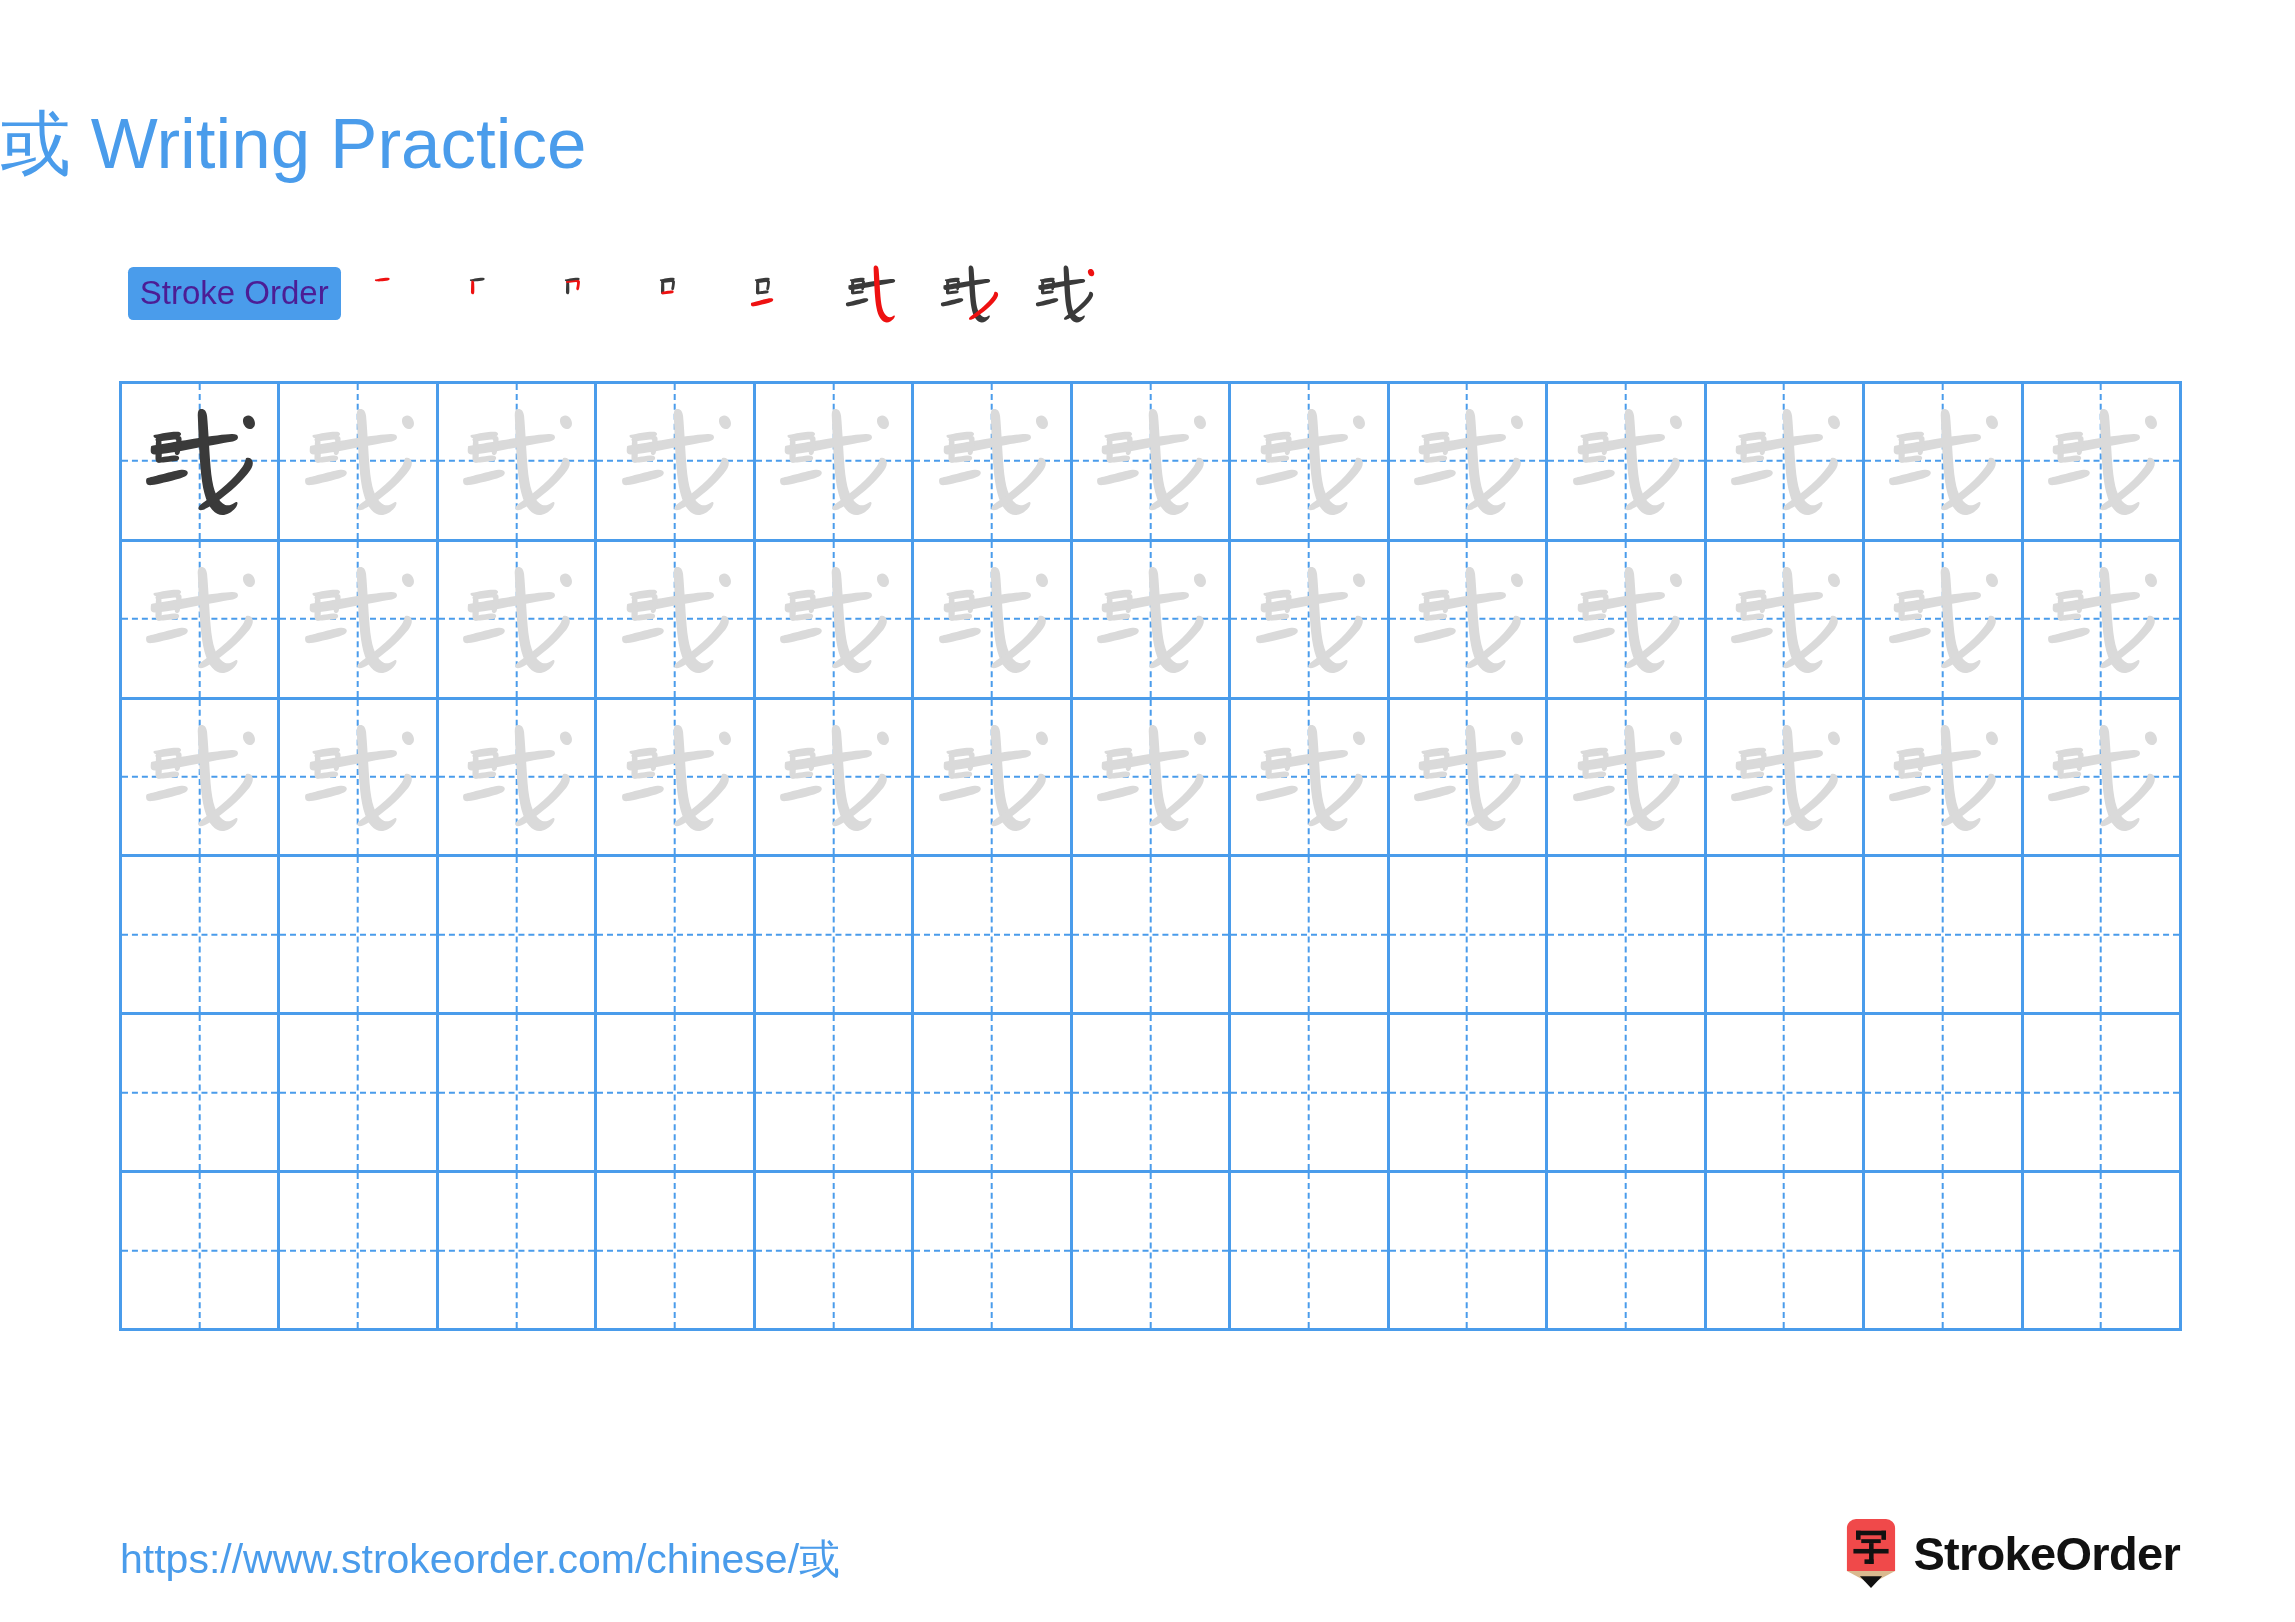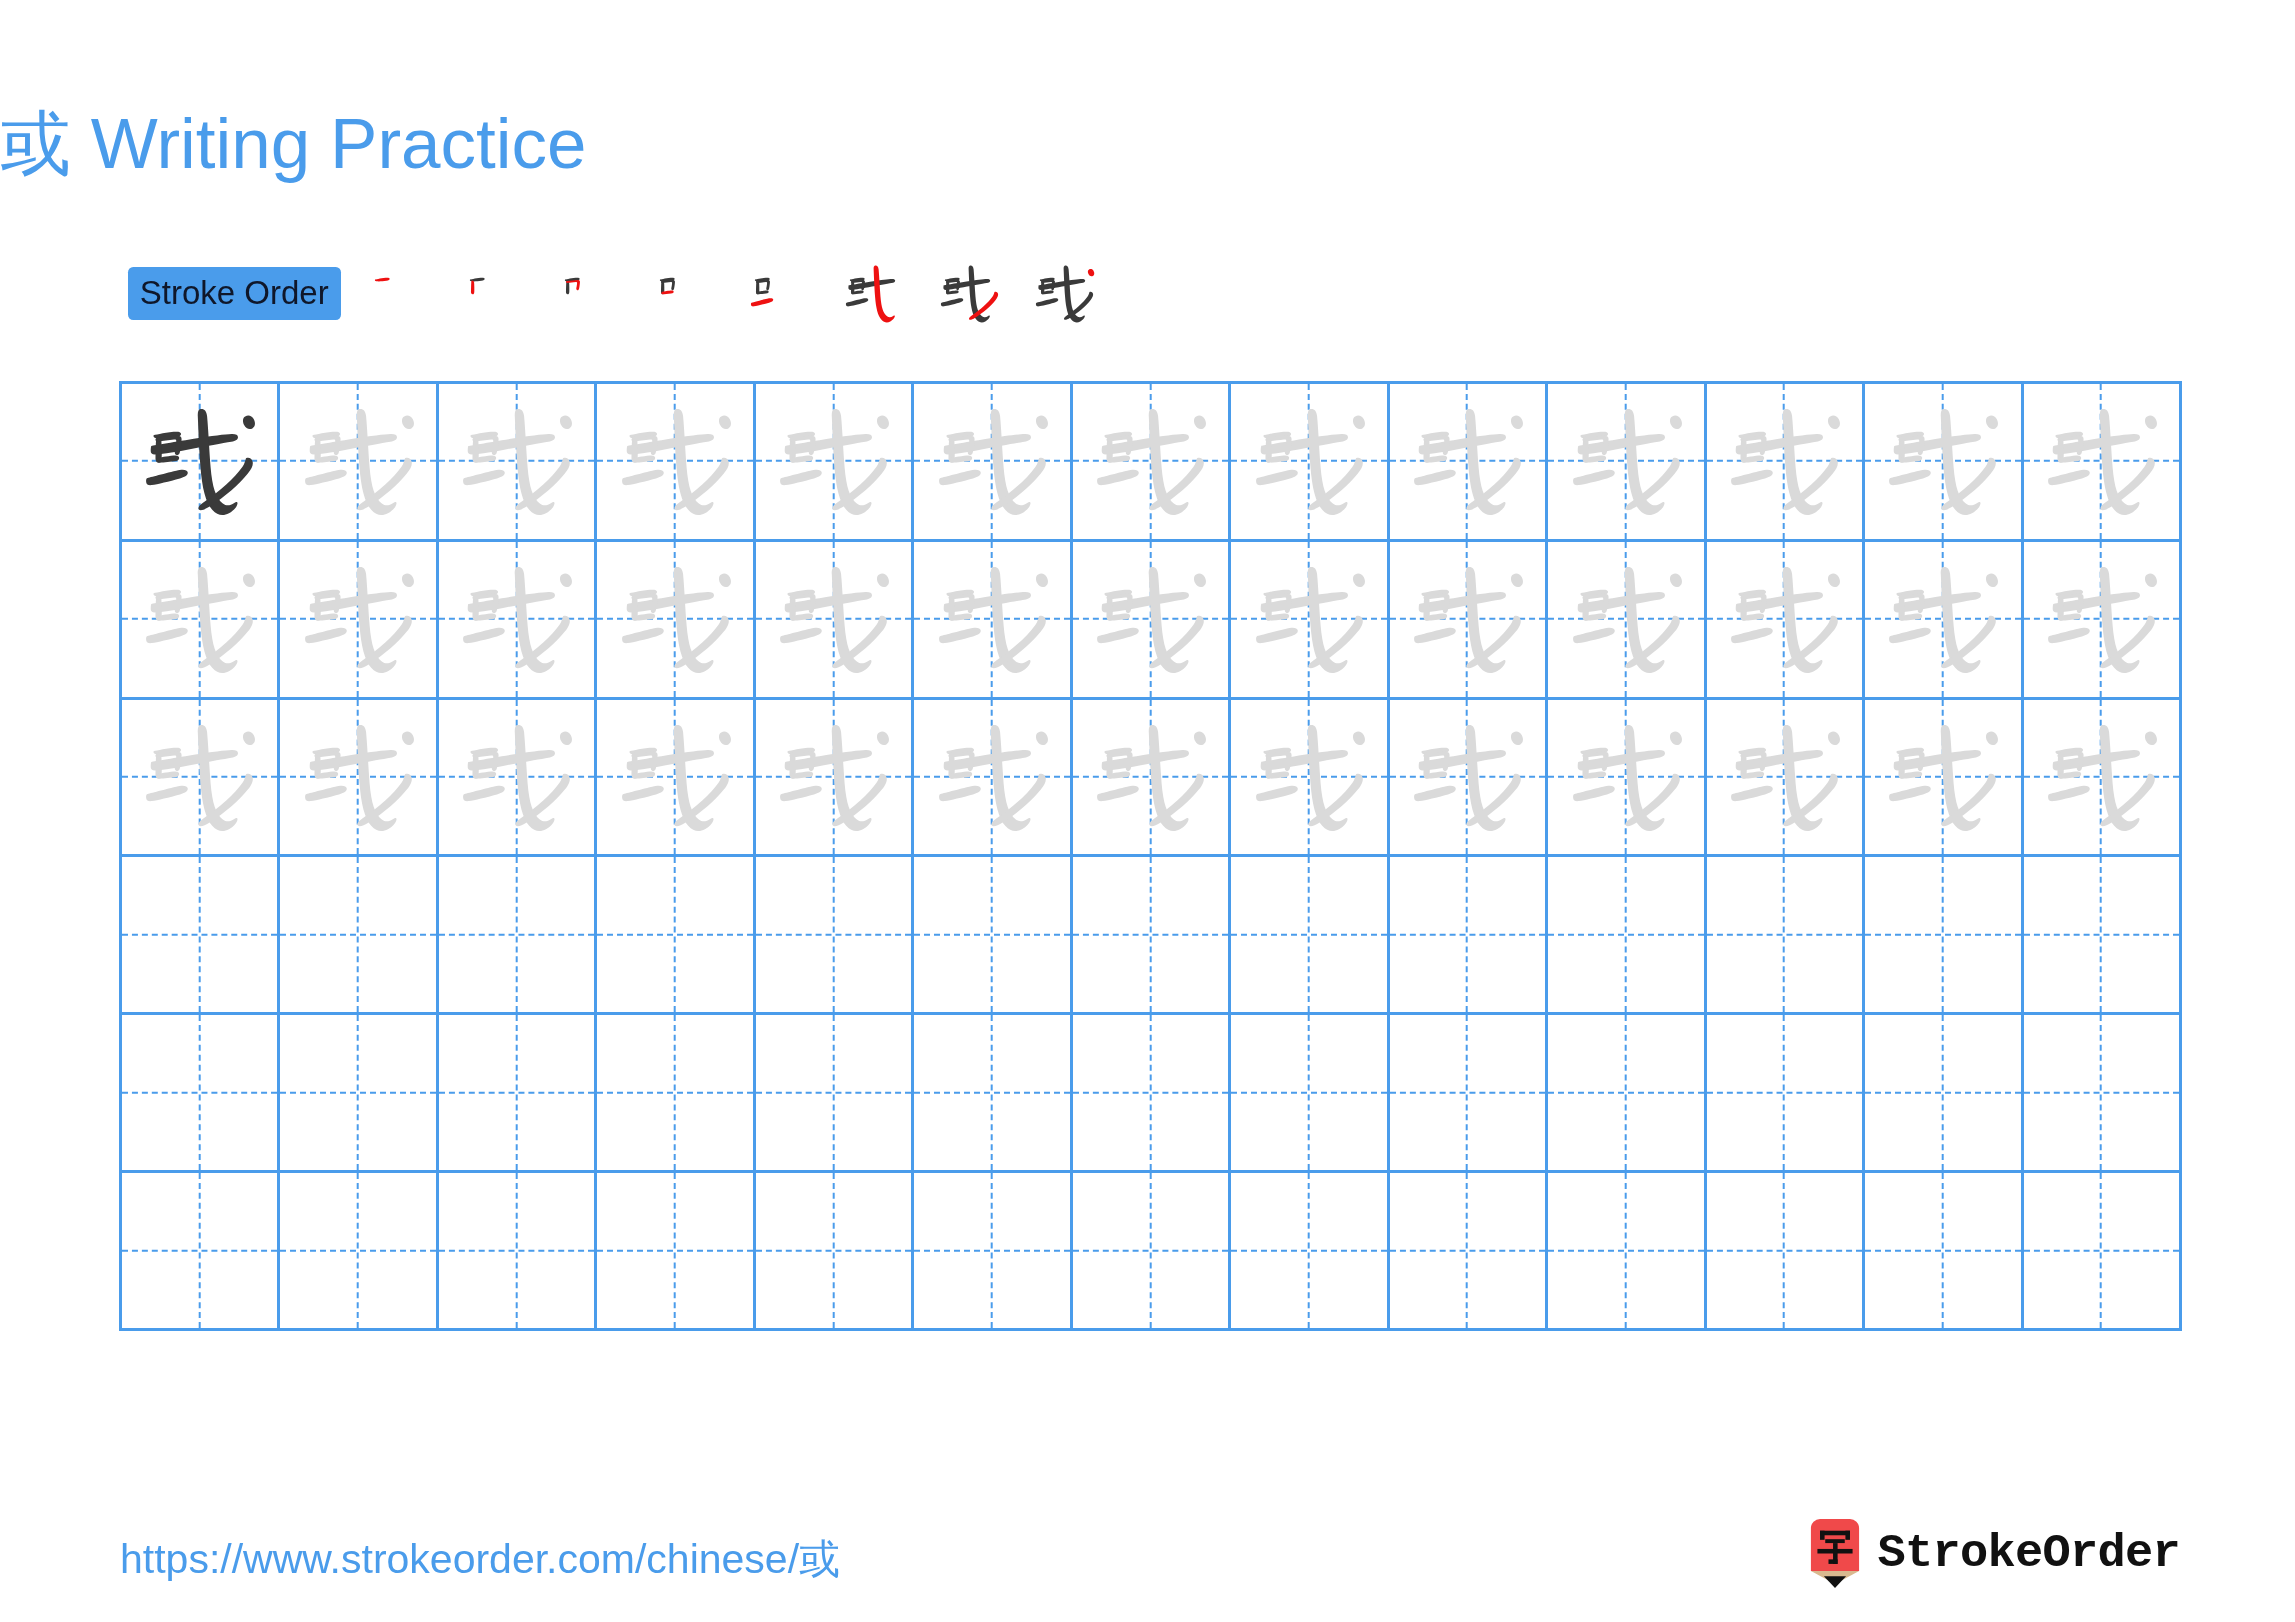--- a/index.html
+++ b/index.html
@@ -36,21 +36,21 @@
   #stroke-order-row {
     position: absolute;
     top: 254px;
     left: 128px;
     height: 79px;
     display: flex;
     align-items: center;
   }
   #stroke-order-badge {
     background: #4a9ceb;
-    color: #0f172a;
+    color: #4c1d95;
     font-size: 33px;
     line-height: 33px;
     padding: 8.5px 11.8px 11px 11.8px;
     border-radius: 5.2px;
     white-space: nowrap;
     letter-spacing: 0px;
   }
   #stroke-steps {
     display: flex;
     align-items: center;
@@ -137,21 +137,20 @@
     color: #4a9ceb;
     white-space: nowrap;
   }
   #brand {
     position: absolute;
     right: 115px;
     top: 1517px;
     height: 72px;
     display: flex;
     align-items: center;
-    font-family: Liberation Mono, monospace;
   }
   #brand-logo { width: 56px; height: 69px; margin-right: 14.4px; display: block; }
   #brand-name {
     font-size: 47px;
     line-height: 51px;
     color: #111111;
     font-weight: bold;
     letter-spacing: -0.7px;
     white-space: nowrap;
   }

